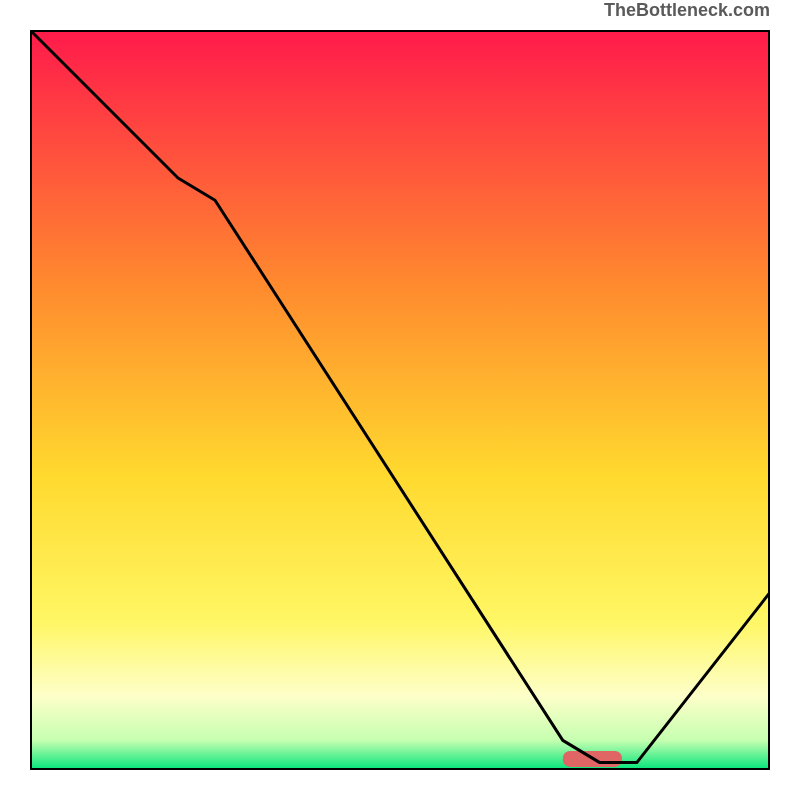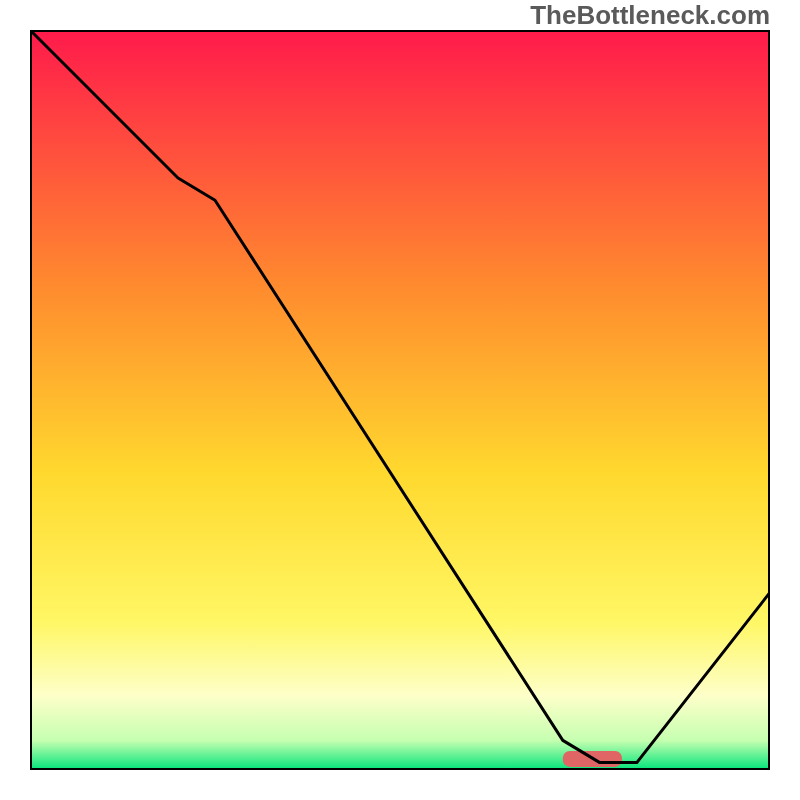--- a/index.html
+++ b/index.html
@@ -23,21 +23,21 @@
     left: 30px;
     top: 30px;
     width: 740px;
     height: 740px;
   }
   .watermark {
     position: absolute;
     top: 0;
     right: 30px;
     font-family: Arial, Helvetica, sans-serif;
-    font-size: 26px;
+    font-size: 18px;
     font-weight: 600;
     color: #5a5a5a;
   }
   svg {
     position: absolute;
     left: 0;
     top: 0;
   }
   .border-rect {
     fill: none;

